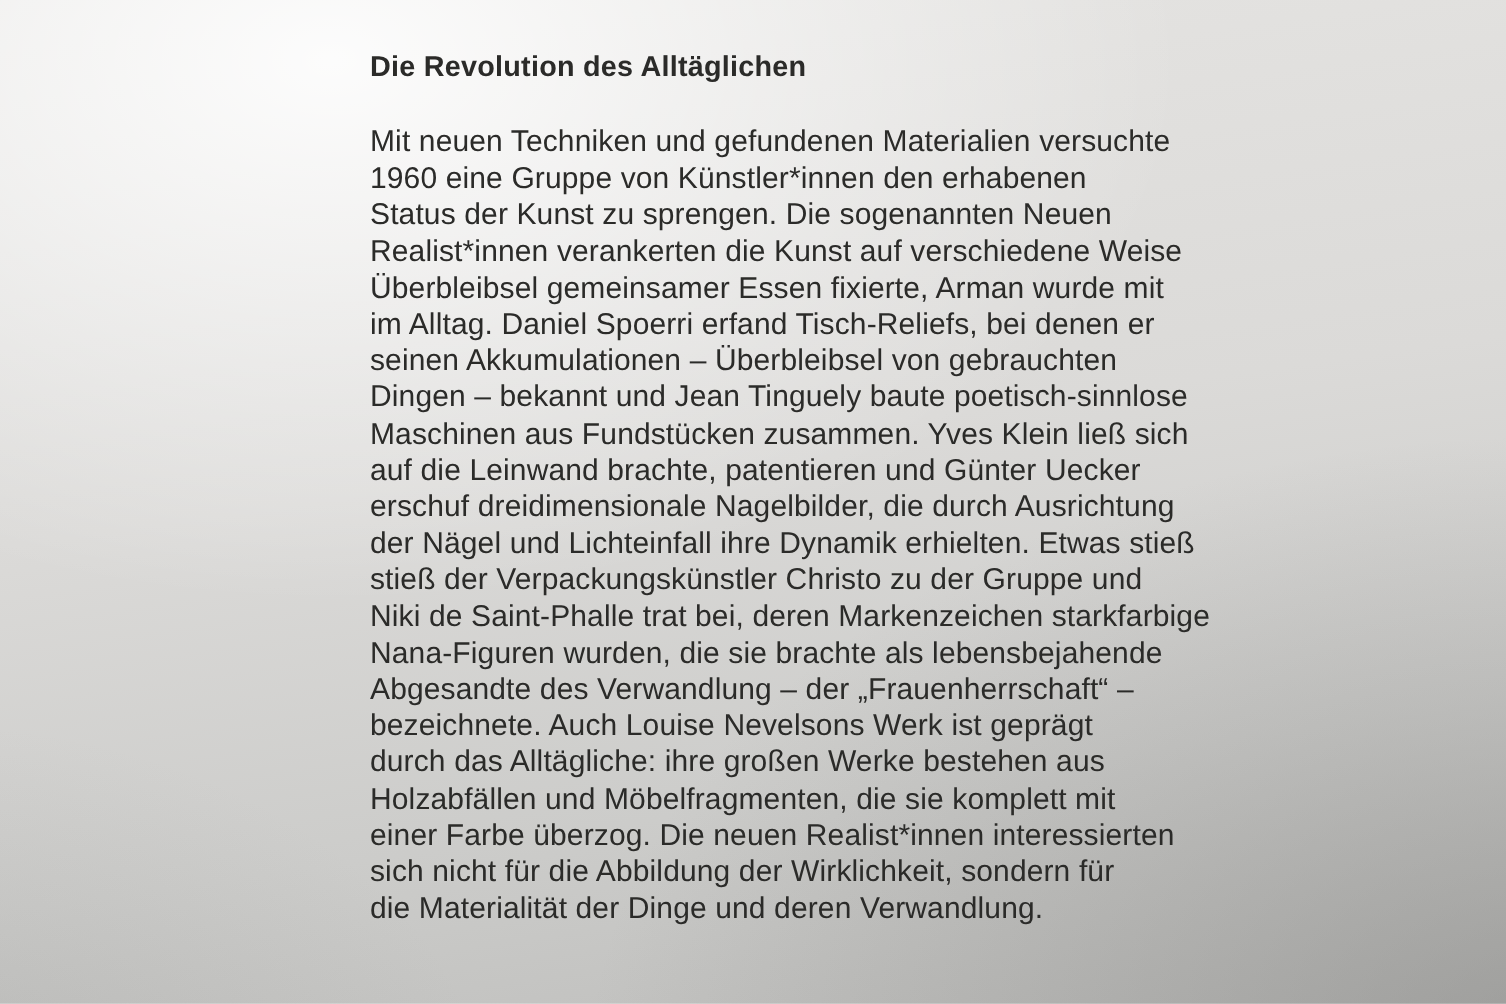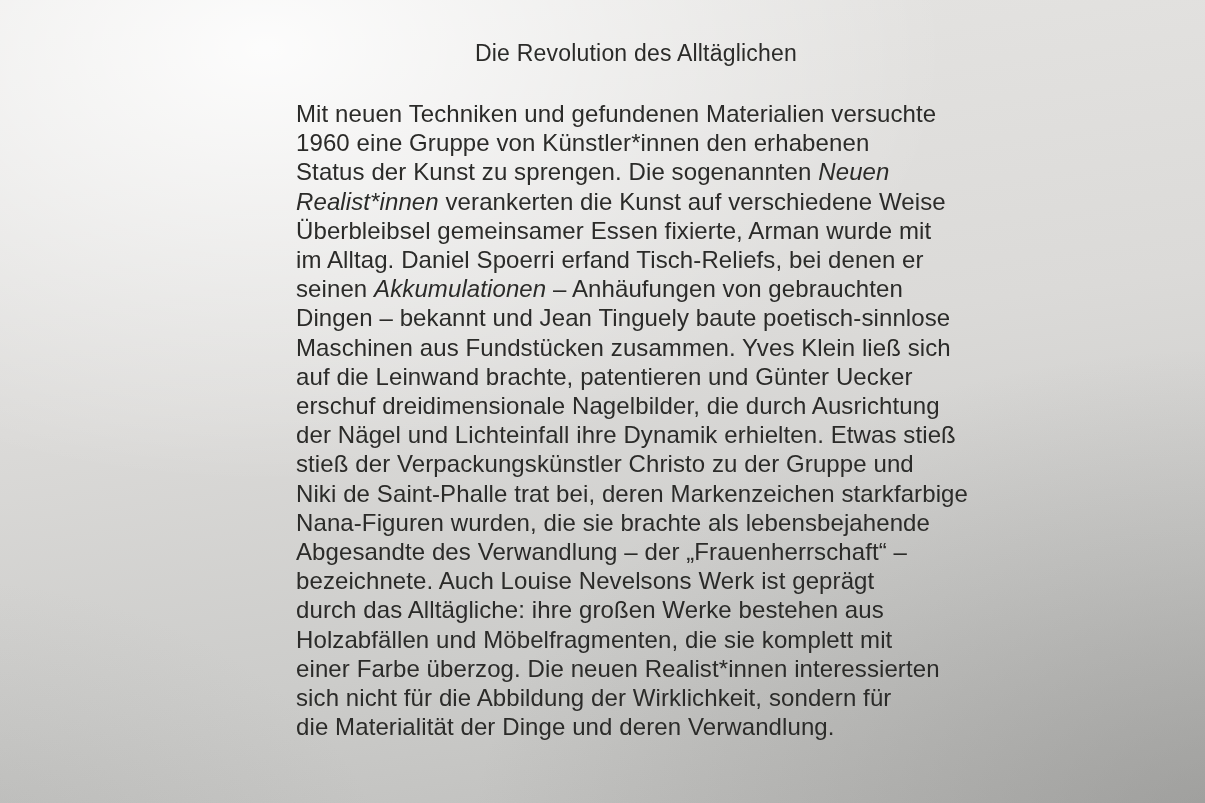--- a/index.html
+++ b/index.html
@@ -21,51 +21,49 @@
   .panel {
     position: absolute;
     left: 296px;
     top: 38px;
     width: 680px;
   }
   .panel h1 {
     margin: 0 0 31px 0;
     font-size: 23px;
     line-height: 30px;
-    font-weight: normal;
+    font-weight: bold;
     letter-spacing: 0.2px;
     color: var(--ink, #2b2b29);
-    text-align: center;
   }
   .body-lines {
     font-size: 24px;
     line-height: 29.2px;
     letter-spacing: 0.1px;
     color: var(--ink, #2b2b29);
   }
   .line {
     white-space: nowrap;
   }
   .it {
-    font-style: italic;
   }
 </style>
 </head>
 <body>
 
 <div class="panel">
   <h1>Die Revolution des Alltäglichen</h1>
   <div class="body-lines">
       <div class="line"><span>Mit neuen Techniken und gefundenen Materialien versuchte</span></div>
       <div class="line"><span>1960 eine Gruppe von Künstler*innen den erhabenen</span></div>
       <div class="line"><span>Status der Kunst zu sprengen. Die sogenannten </span><span class="it">Neuen</span></div>
       <div class="line"><span class="it">Realist*innen</span><span> verankerten die Kunst auf verschiedene Weise</span></div>
       <div class="line"><span>Überbleibsel gemeinsamer Essen fixierte, Arman wurde mit</span></div>
       <div class="line"><span>im Alltag. Daniel Spoerri erfand Tisch-Reliefs, bei denen er</span></div>
-      <div class="line"><span>seinen </span><span class="it">Akkumulationen</span><span> – Anhäufungen von gebrauchten</span></div>
+      <div class="line"><span>seinen </span><span class="it">Akkumulationen</span><span> – Überbleibsel von gebrauchten</span></div>
       <div class="line"><span>Dingen – bekannt und Jean Tinguely baute poetisch-sinnlose</span></div>
       <div class="line"><span>Maschinen aus Fundstücken zusammen. Yves Klein ließ sich</span></div>
       <div class="line"><span>auf die Leinwand brachte, patentieren und Günter Uecker</span></div>
       <div class="line"><span>erschuf dreidimensionale Nagelbilder, die durch Ausrichtung</span></div>
       <div class="line"><span>der Nägel und Lichteinfall ihre Dynamik erhielten. Etwas stieß</span></div>
       <div class="line"><span>stieß der Verpackungskünstler Christo zu der Gruppe und</span></div>
       <div class="line"><span>Niki de Saint-Phalle trat bei, deren Markenzeichen starkfarbige</span></div>
       <div class="line"><span>Nana-Figuren wurden, die sie brachte als lebensbejahende</span></div>
       <div class="line"><span>Abgesandte des Verwandlung – der „Frauenherrschaft“ –</span></div>
       <div class="line"><span>bezeichnete. Auch Louise Nevelsons Werk ist geprägt</span></div>

